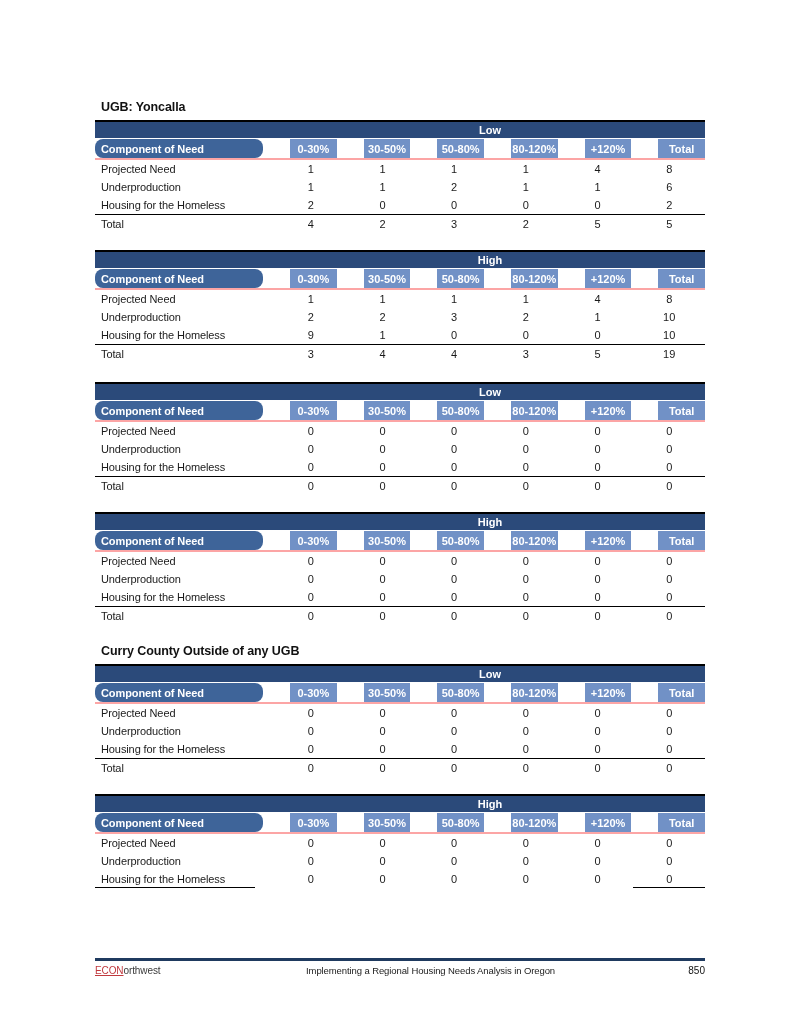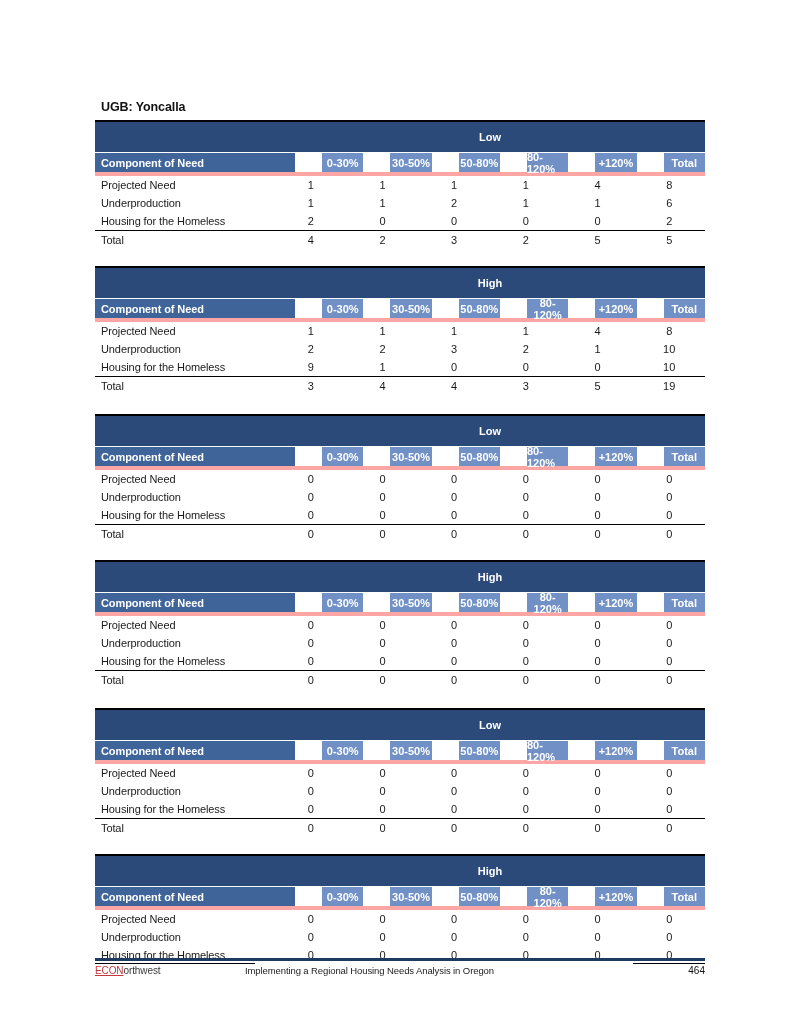--- a/index.html
+++ b/index.html
@@ -15,57 +15,57 @@
   .content{position:absolute;left:95px;top:100px;width:610px;}
   .section-title{
     font-size:12.5px;font-weight:bold;line-height:15px;
     margin:0 0 5px 0;padding-left:6px;color:#111;
     letter-spacing:-0.1px;
   }
   .section + .section .section-title{margin-top:19px;}
   .need-table{width:610px;border-top:2px solid #000;font-size:11px;}
   .need-table.low{margin-bottom:17px;}
   .need-table.high{margin-bottom:19px;text-align:center;}
-  .band{display:flex;height:30px;background:var(--band,#2B4A7A);}
+  .band{display:flex;height:16px;background:var(--band,#2B4A7A);}
   .band .spacer{width:180px;}
   .band .band-label{
     flex:1;display:flex;align-items:center;justify-content:center;
     color:#fff;font-weight:bold;
   }
   .hdr{display:flex;height:19px;border-top:1px solid #fff;}
   .hdr .hdr-label{
-    width:200px;background:var(--hdr-first,#3E6499);
+    width:168px;background:var(--hdr-first,#3E6499);
     color:#fff;font-weight:bold;display:flex;align-items:center;
-    padding-left:6px;box-sizing:border-box;letter-spacing:-0.1px;
+    padding-left:6px;box-sizing:border-box;letter-spacing:-0.1px;border-radius:8px;
   }
   .hdr .hdr-col{
     flex:1;background:var(--hdr-cols,#7191C6);
     color:#fff;font-weight:bold;display:flex;align-items:center;justify-content:center;margin-left:27px;
   }
-  .rows{border-top:4px solid #fca5a5;}
+  .rows{border-top:2px solid #fca5a5;}
   .row{display:flex;height:18px;}
   .row .row-label{
     width:180px;display:flex;align-items:center;padding-left:6px;
     box-sizing:border-box;letter-spacing:-0.1px;white-space:nowrap;
   }
   .row .cell{flex:1;display:flex;align-items:center;justify-content:center;}
   .total-sep{border-top:1.5px solid #000;}
   
   .row.clipped .row-label{border-bottom:1.5px solid #000;width:160px;margin-right:20px;}
   .row.clipped .cell:last-child{border-bottom:1.5px solid #000;}
   .footer{position:absolute;left:95px;width:610px;top:958px;}
   .footer-rule{border-top:3px solid var(--rule,#1F3A5F);}
   .footer-line{
     display:flex;align-items:baseline;margin-top:4px;
     font-size:9.5px;color:#222;
   }
   .brand{width:150px;font-size:10px;letter-spacing:-0.1px;}
   .brand .brand-red{color:var(--brand-red,#C0393E);text-decoration:underline;}
   .brand .brand-rest{color:#3a3a3a;}
-  .footer-center{flex:1;text-align:left;letter-spacing:-0.1px;}
+  .footer-center{flex:1;text-align:right;letter-spacing:-0.1px;}
   .footer-page{width:150px;text-align:right;font-size:10px;color:#111;}
 </style>
 </head>
 <body>
 
 <div class="page" style="--band: #2B4A7A; --hdr-first: #3E6499; --hdr-cols: #7191C6; --rule: #1F3A5F; --brand-red: #C0393E;">
   <div class="content" id="content">
       <div class="section">
         <div class="section-title">UGB: Yoncalla</div>
         <div class="need-table low bottom-rule">
@@ -285,20 +285,21 @@
               <div class="cell">0</div>
               <div class="cell">0</div>
               <div class="cell">0</div>
               <div class="cell">0</div>
               <div class="cell">0</div>
             </div>
           </div>
         </div>
       </div>
       <div class="section">
+        <div class="section-title">Curry County Outside of any UGB</div>
         <div class="need-table low bottom-rule">
           <div class="band">
             <div class="spacer"></div>
             <div class="band-label">Low</div>
           </div>
           <div class="hdr">
             <div class="hdr-label">Component of Need</div>
             <div class="hdr-col">0-30%</div>
             <div class="hdr-col">30-50%</div>
             <div class="hdr-col">50-80%</div>
@@ -392,16 +393,16 @@
           </div>
         </div>
       </div>
     </div>
 
   <div class="footer">
     <div class="footer-rule"></div>
     <div class="footer-line">
       <div class="brand"><span class="brand-red">ECON</span><span class="brand-rest">orthwest</span></div>
       <div class="footer-center">Implementing a Regional Housing Needs Analysis in Oregon</div>
-      <div class="footer-page">464</div>
+      <div class="footer-page">850</div>
     </div>
   </div>
 </div>
 
 </body></html>

